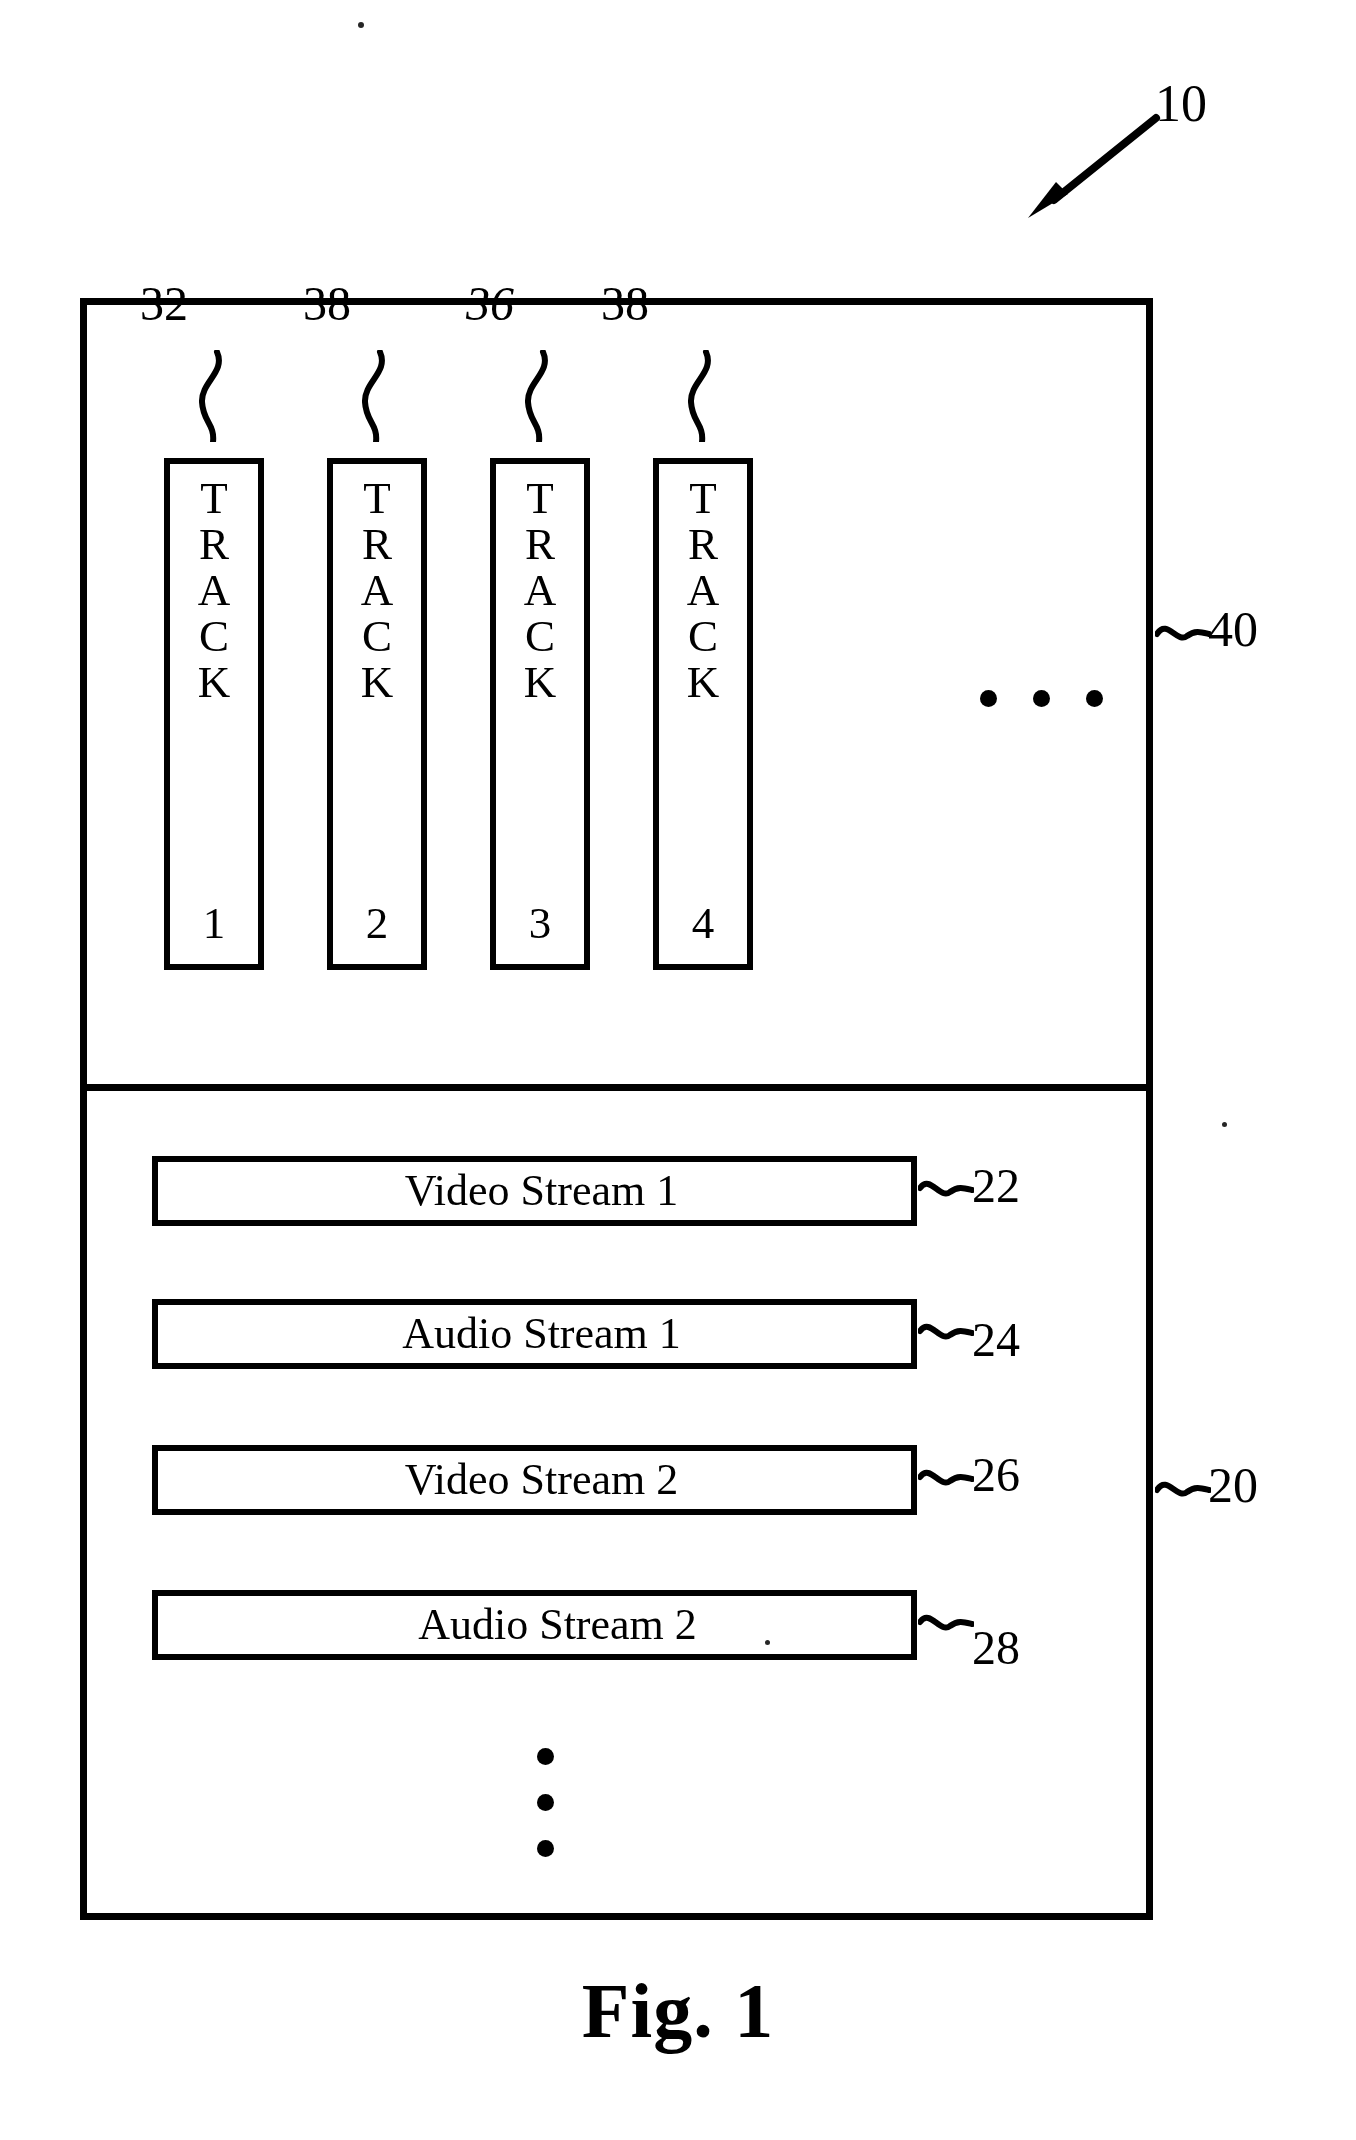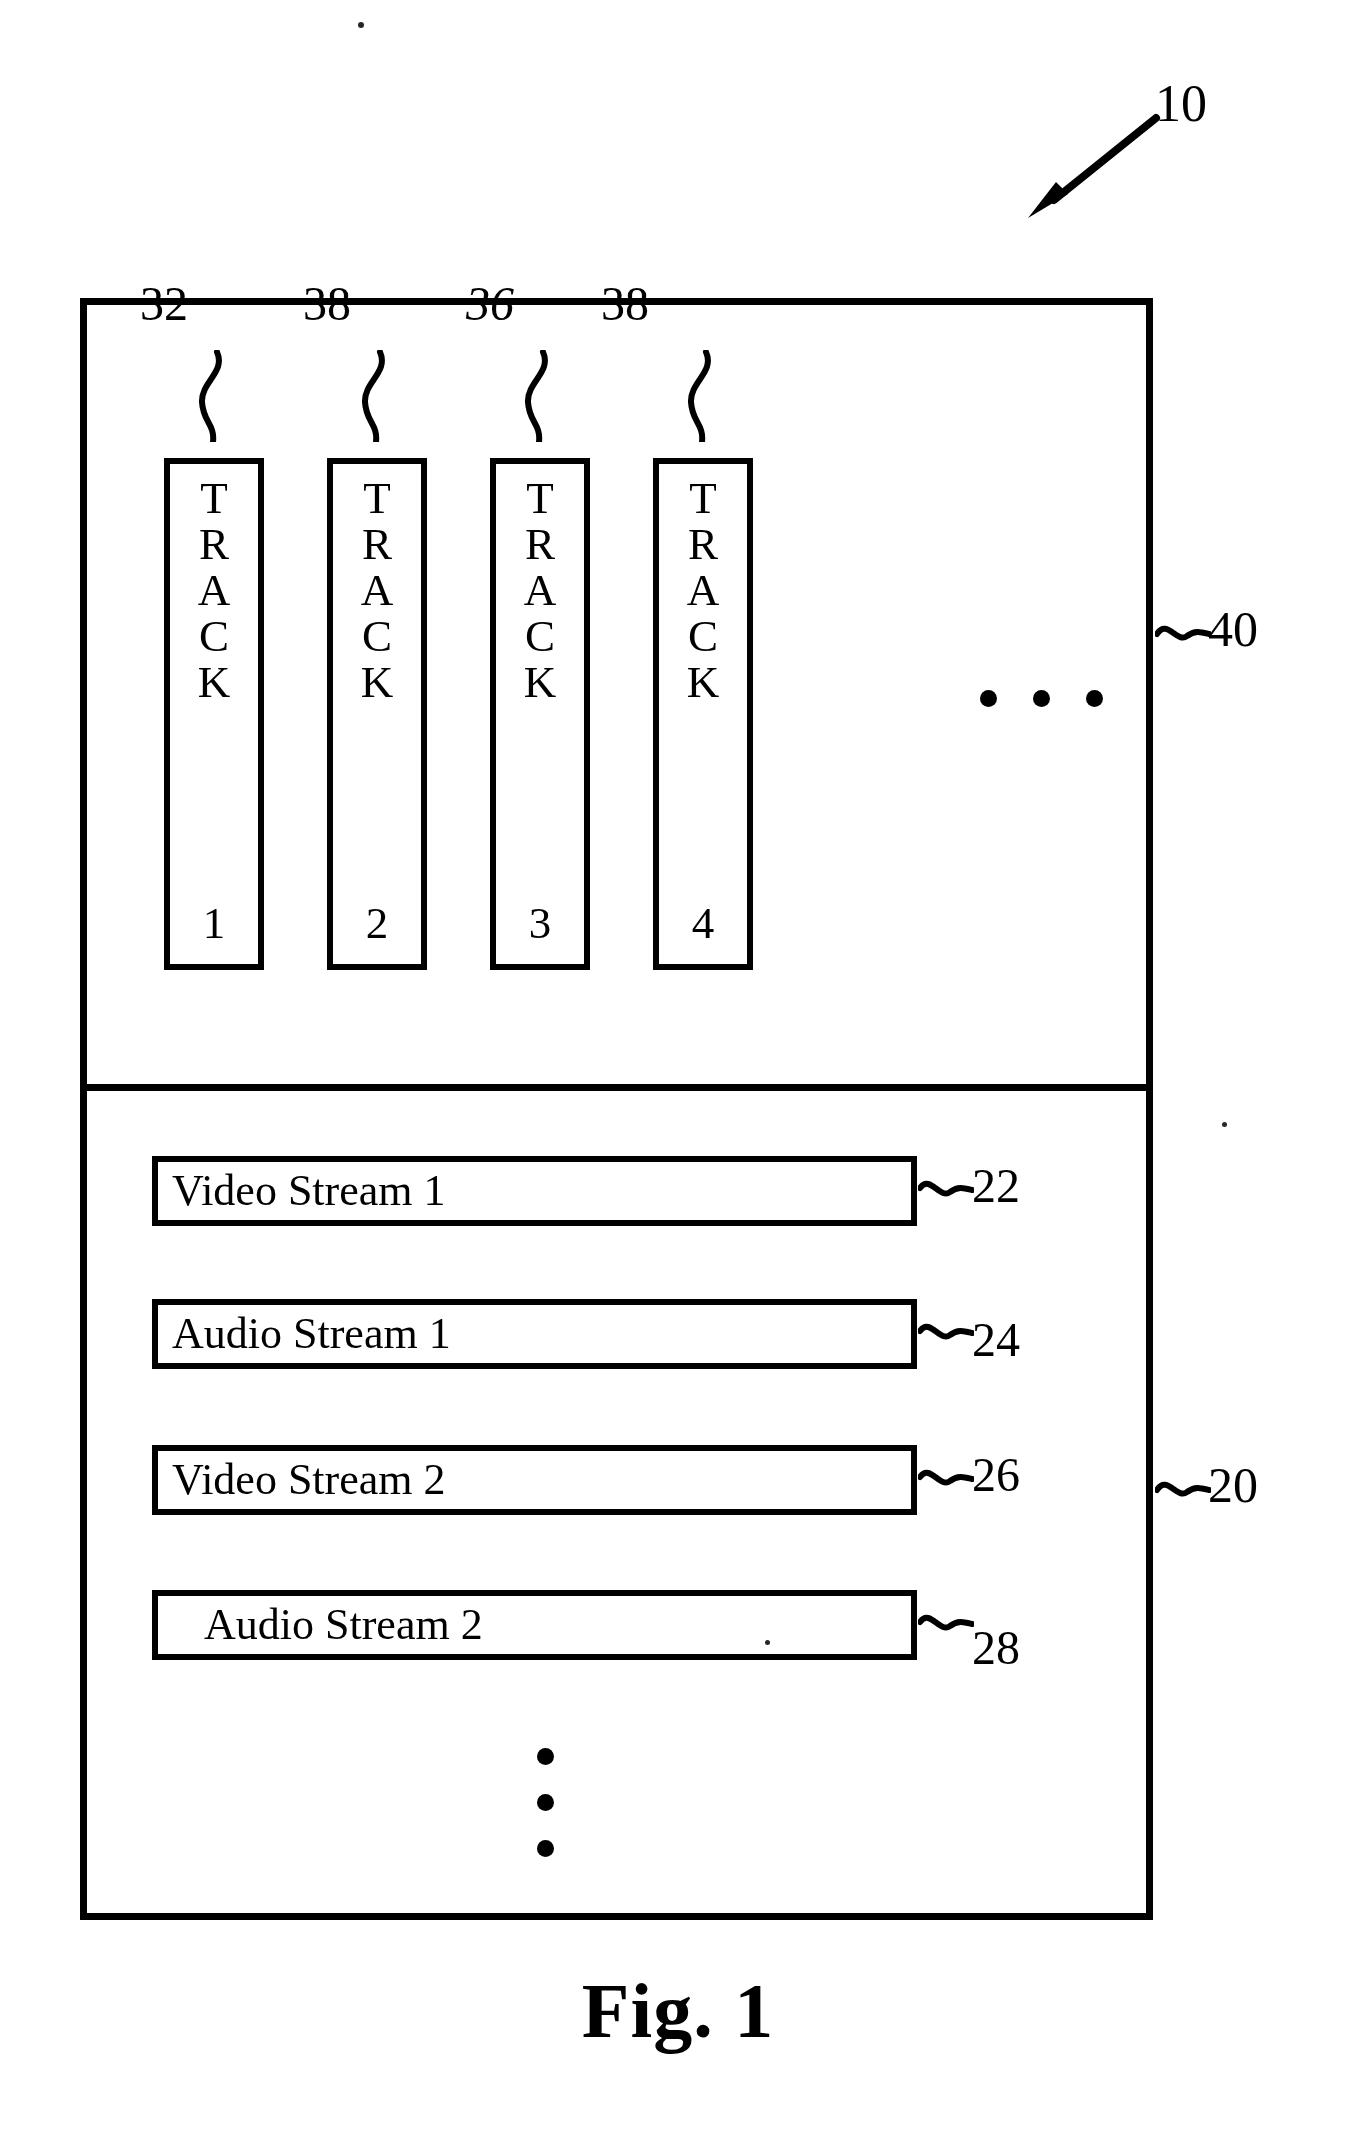--- a/index.html
+++ b/index.html
@@ -115,20 +115,21 @@
   .stream-box {
     position: absolute;
     left: 152px;
     width: 765px;
     height: 70px;
     border: 6px solid #000;
     box-sizing: border-box;
     background: #fff;
     display: flex;
     align-items: center;
+    justify-content: center;
   }
   .stream-label {
     font-size: 44px;
     line-height: 1;
     padding-left: 14px;
     white-space: nowrap;
   }
 
   
   .stream-ref {

